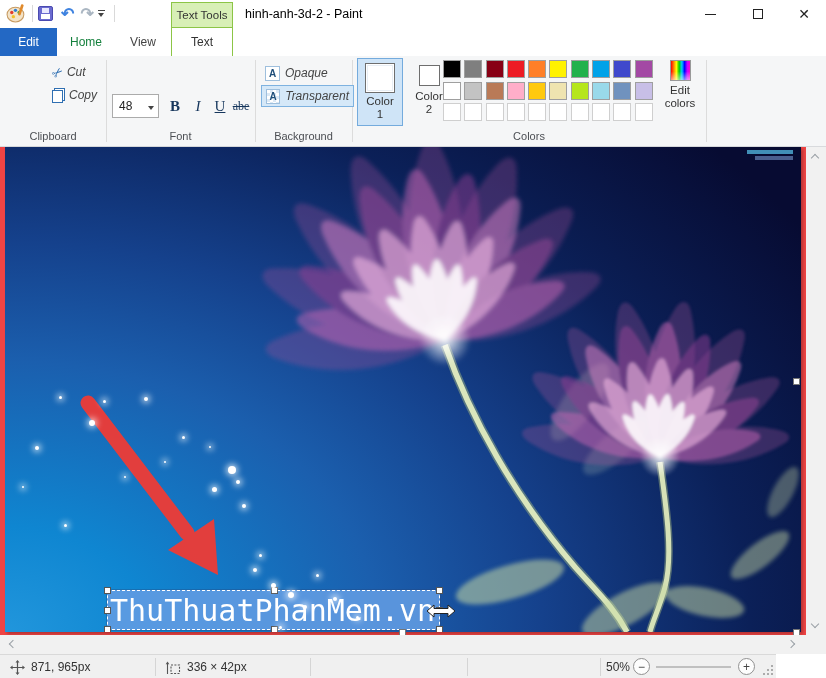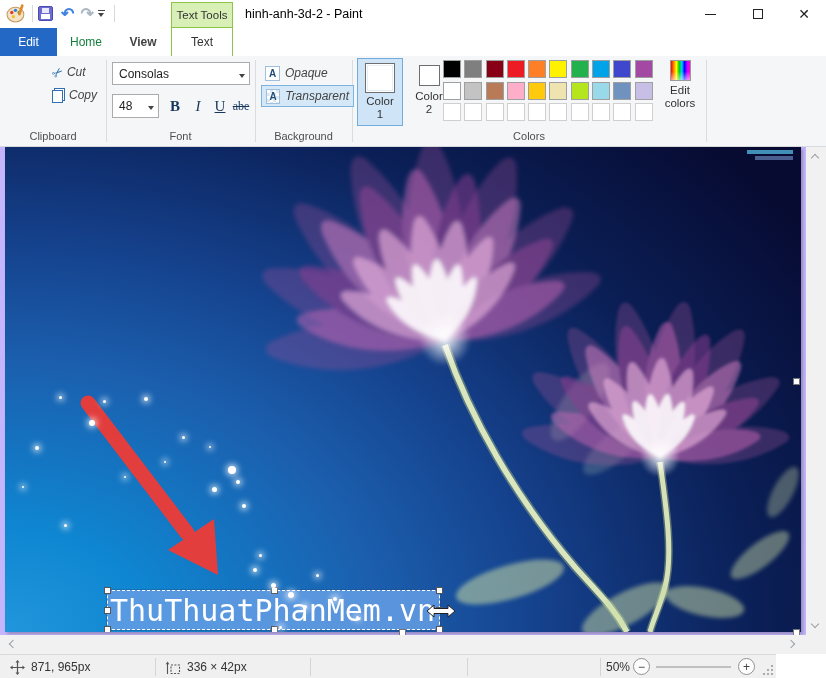--- a/index.html
+++ b/index.html
@@ -26,21 +26,21 @@
   .winbtn { position:absolute; top:0; width:32px; height:28px; display:flex; align-items:center; justify-content:center; }
   .glyph-min { width:11px; height:1px; background:#222; }
   .glyph-max { width:10px; height:10px; border:1px solid #222; }
   .glyph-close { font-size:14px; color:#222; line-height:14px; }
 
   
   #tabrow { position:absolute; left:0; top:28px; width:826px; height:28px; background:#fff; }
   .tab { position:absolute; top:0; height:28px; display:flex; align-items:center; justify-content:center; font-size:12px; }
   #tab-file { left:0; width:57px; background:#2368c4; color:#fff; }
   #tab-home { left:57px; width:58px; color:#15803d; }
-  #tab-view { left:115px; width:56px; color:#444;font-weight:bold; }
+  #tab-view { left:115px; width:56px; color:#444; }
   #tab-text { left:171px; width:62px; background:#fff; color:#333;
     border-left:1px solid #8cc546; border-right:1px solid #8cc546; }
   #ribbon-collapse { position:absolute; left:783px; top:38px; width:10px; height:8px; }
   #ribbon-collapse:before { content:""; position:absolute; left:1px; top:2px; width:6px; height:6px;
     border-left:1.5px solid #888; border-top:1.5px solid #888; transform:rotate(45deg); }
   #help-btn { position:absolute; left:804px; top:34px; width:16px; height:16px; border-radius:50%;
     background:#2c7cd6; color:#fff; font-size:11px; font-weight:bold; display:flex; align-items:center; justify-content:center; }
 
   
   #ribbon { position:absolute; left:0; top:56px; width:826px; height:91px; background:#f5f6f7; border-bottom:1px solid #d8dadd; }
@@ -92,21 +92,21 @@
   #palette { position:absolute; left:443px; top:4px; width:210px; display:grid;
     grid-template-columns:repeat(10,18px); grid-auto-rows:18px; gap:3.5px 3.3px; }
   .pcell { width:18px; height:18px; border:1px solid #9f9f9f; }
   .pcell.empty { border:1px solid #cfcfcf; background:#fff; }
   #editcolors-btn { position:absolute; left:659px; top:2px; width:42px; height:68px; text-align:center; font-size:11.5px; color:#333; line-height:13px; }
   .rainbow { width:21px; height:21px; margin:2px auto 3px; border:1px solid #999;
     background:linear-gradient(rgba(255,255,255,0) 0 55%, rgba(255,255,255,.55)),
       linear-gradient(90deg,#f00,#ff8000,#ff0,#0c0,#0cf,#00f,#c0f,#f0c); }
 
   
-  #workarea { position:absolute; left:0; top:147px; width:826px; height:507px; background:#c4b5fd; }
+  #workarea { position:absolute; left:0; top:147px; width:826px; height:507px; background:#ef4444; }
   #canvas { position:absolute; left:5px; top:0; width:796px; height:485px; overflow:hidden;
     background:radial-gradient(130% 155% at 0% 100%, #2196dc 0%, #0f86d1 14%, #1b5fae 36%, #15418c 52%, #0b2058 72%, #070b32 94%);
     box-shadow:2px 2px 3px rgba(0,0,0,.25); }
   #flowers, #arrow-svg { position:absolute; left:0; top:0; }
   .sparkle { position:absolute; background:#fff; border-radius:50%; box-shadow:0 0 6px 2px rgba(255,255,255,.75); }
   #watermark { position:absolute; right:8px; top:3px; width:46px; }
   #watermark div { height:4px; margin-bottom:2px; }
   #wm1 { background:rgba(90,200,240,.7); }
   #wm2 { background:rgba(130,165,220,.55); width:38px; margin-left:8px; }
 
@@ -203,24 +203,20 @@
   <div class="smallcmd" style="top:6px">
     <span class="scissors">✂</span>
     <span class="rbtn-label">Cut</span>
   </div>
   <div class="smallcmd" style="top:29px">
     <span class="copy-icon"></span>
     <span class="rbtn-label">Copy</span>
   </div>
   <div class="glabel" style="left:0;width:106px">Clipboard</div>
 
-  <div class="combo" id="font-family-combo">
-    <span class="val">Consolas</span>
-    <span class="drop"></span>
-  </div>
   <div class="combo" id="font-size-combo">
     <span class="val">48</span>
     <span class="drop"></span>
   </div>
   <div class="fmt" id="fmt-bold">B</div>
   <div class="fmt" id="fmt-italic">I</div>
   <div class="fmt" id="fmt-underline">U</div>
   <div class="fmt" id="fmt-strike">abe</div>
   <div class="glabel" style="left:106px;width:149px">Font</div>
 

